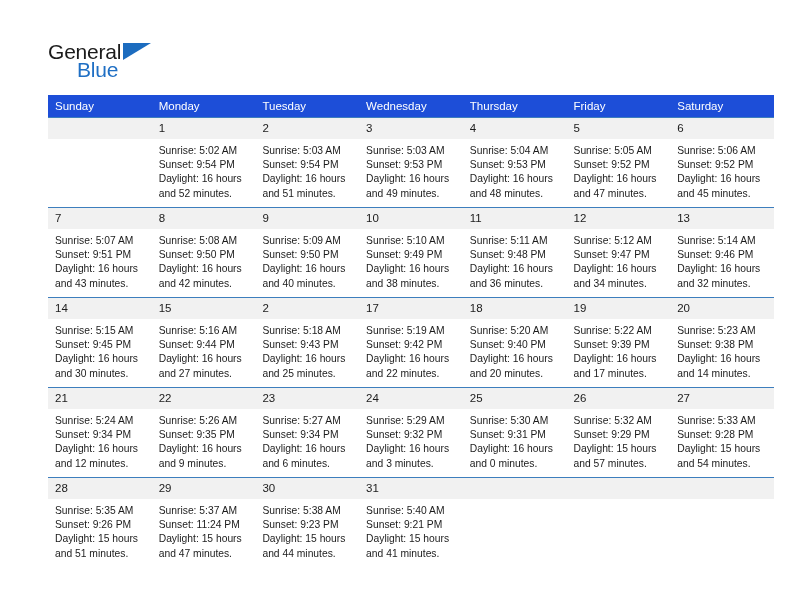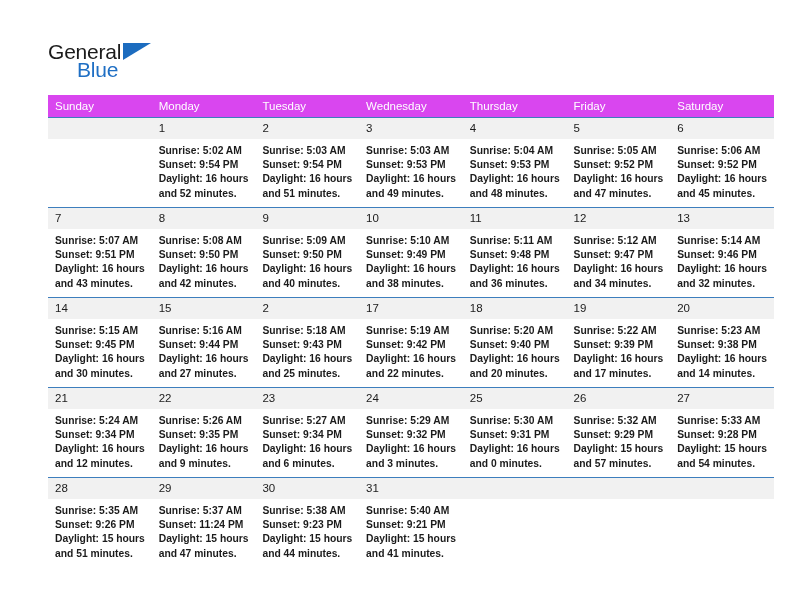--- a/index.html
+++ b/index.html
@@ -79,21 +79,21 @@
   }
 
   
   .calendar {
     margin: 14px 33px 0 33px;
     width: 726px;
     border-collapse: collapse;
     table-layout: fixed;
   }
   .calendar thead th {
-    background: #d946ef;
+    background: #1d4ed8;
     color: #ffffff;
     font-size: 11.5px;
     font-weight: normal;
     text-align: left;
     padding: 5px 0 5px 7px;
     height: 21px;
   }
   .calendar tbody td {
     vertical-align: top;
     border-top: 1.5px solid #3d7ebd;
@@ -109,21 +109,20 @@
     line-height: 14px;
     height: 21px;
   }
   .daynum.empty { background: #f1f1f1; }
   td.blank { background: #ffffff; }
   .details {
     padding: 5px 6px 0 7px;
     font-size: 10.3px;
     line-height: 14.2px;
     color: #1b1b1b;
-    font-weight: bold;
   }
   .details div { white-space: nowrap; }
 </style>
 </head>
 <body>
 
 <div class="page">
 
   <div class="header">
     <div class="logo">

